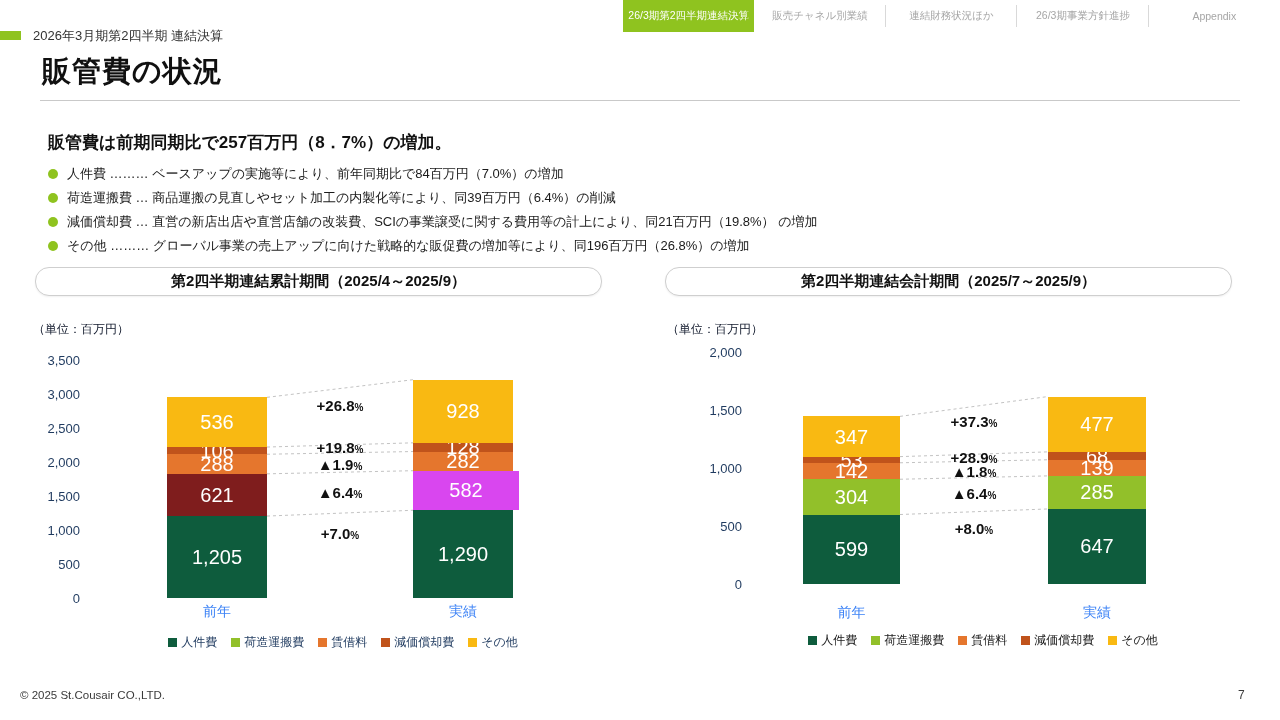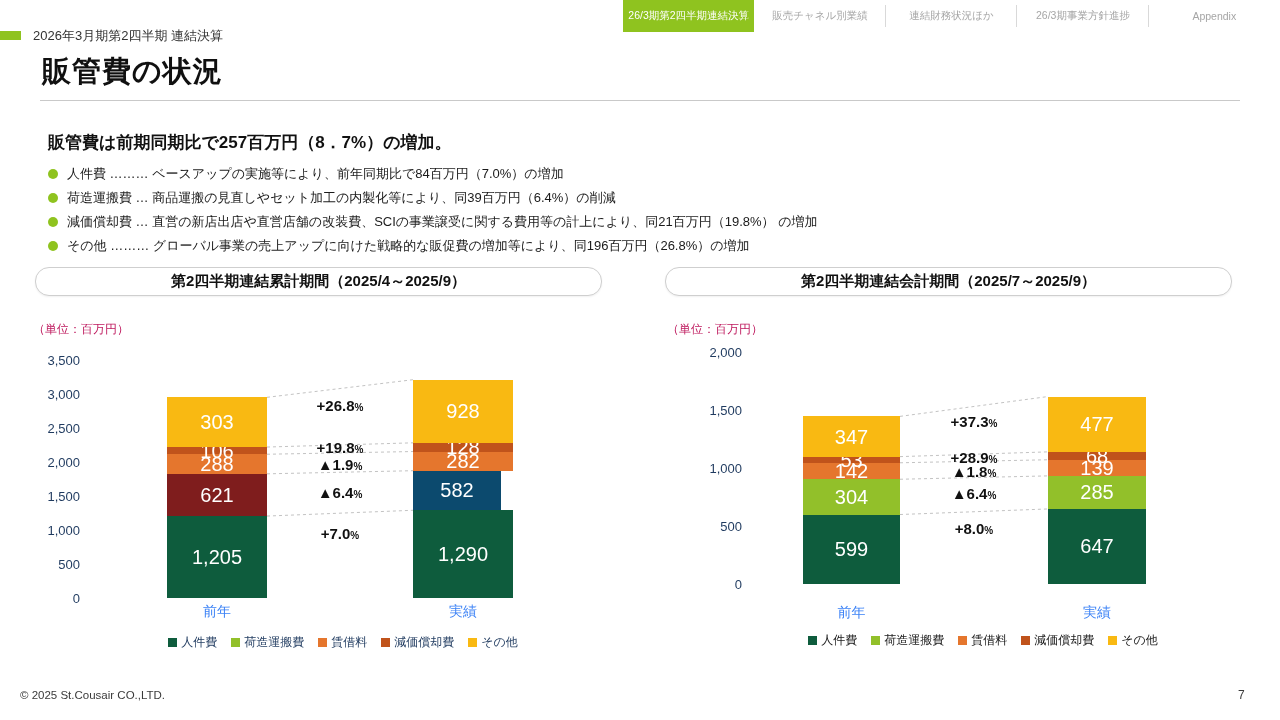--- a/index.html
+++ b/index.html
@@ -19,21 +19,21 @@
   
   .headline{position:absolute;left:48px;top:131px;font-size:17px;font-weight:bold;color:#111;}
   .bullets{position:absolute;left:48px;top:162px;}
   .bullet{display:flex;align-items:center;height:24px;font-size:13px;color:#1a1a1a;}
   .dot{width:10px;height:10px;border-radius:50%;background:#8fc31f;margin-right:9px;flex:none;}
   
   .chart-title-box{position:absolute;top:267px;height:27px;border:1px solid #cfcfcf;border-radius:14px;
        background:#fff;box-shadow:0 1px 2px rgba(0,0,0,.06);display:flex;align-items:center;justify-content:center;
        font-size:15px;font-weight:bold;color:#111;}
   .chart{position:absolute;}
-  .unit{position:absolute;font-size:12px;color:#be185d;}
+  .unit{position:absolute;font-size:12px;color:#0f172a;}
   .tick{position:absolute;width:70px;text-align:right;font-size:13px;color:#1f3a5f;transform:translateY(-50%);}
   .seg{position:absolute;}
   .seg-label{position:absolute;left:0;right:0;top:50%;transform:translateY(-50%);
        text-align:center;color:#fff;font-size:20px;line-height:1;}
   .cat{position:absolute;transform:translateX(-50%);font-size:14px;color:#3b82f6;white-space:nowrap;}
   .chg{position:absolute;transform:translate(-50%,-50%);font-size:15px;font-weight:600;color:#111;white-space:nowrap;}
   .chg .pct{font-size:10px;}
   .legend{position:absolute;left:0;right:0;display:flex;justify-content:center;gap:14px;font-size:12px;margin-left:46px;}
   .legend-item{display:flex;align-items:center;gap:4px;}
   .swatch{width:9px;height:9px;flex:none;}
@@ -106,27 +106,27 @@
       <div class="seg" style="left: 167px; top: 163.832px; width: 100px; height: 42.228px; background: #7f1d1d;">
         <div class="seg-label">621</div>
       </div>
       <div class="seg" style="left: 167px; top: 144.248px; width: 100px; height: 19.584px; background: rgb(229, 118, 45);">
         <div class="seg-label">288</div>
       </div>
       <div class="seg" style="left: 167px; top: 137.04px; width: 100px; height: 7.208px; background: rgb(192, 83, 27);">
         <div class="seg-label">106</div>
       </div>
       <div class="seg" style="left: 167px; top: 87.332px; width: 100px; height: 49.708px; background: rgb(249, 185, 18);">
-        <div class="seg-label">303</div>
+        <div class="seg-label">536</div>
       </div>
       <div class="cat" style="left: 217px; top: 293px;">前年</div>
       <div class="seg" style="left: 413px; top: 200.28px; width: 100px; height: 87.72px; background: rgb(14, 92, 61);">
         <div class="seg-label">1,290</div>
       </div>
-      <div class="seg" style="left: 413px; top: 160.704px; width: 88px; height: 39.576px; background: #0c4a6e;">
+      <div class="seg" style="left: 413px; top: 160.704px; width: 106px; height: 39.576px; background: #d946ef;">
         <div class="seg-label">582</div>
       </div>
       <div class="seg" style="left: 413px; top: 141.528px; width: 100px; height: 19.176px; background: rgb(229, 118, 45);">
         <div class="seg-label">282</div>
       </div>
       <div class="seg" style="left: 413px; top: 132.824px; width: 100px; height: 8.704px; background: rgb(192, 83, 27);">
         <div class="seg-label">128</div>
       </div>
       <div class="seg" style="left: 413px; top: 69.72px; width: 100px; height: 63.104px; background: rgb(249, 185, 18);">
         <div class="seg-label">928</div>

